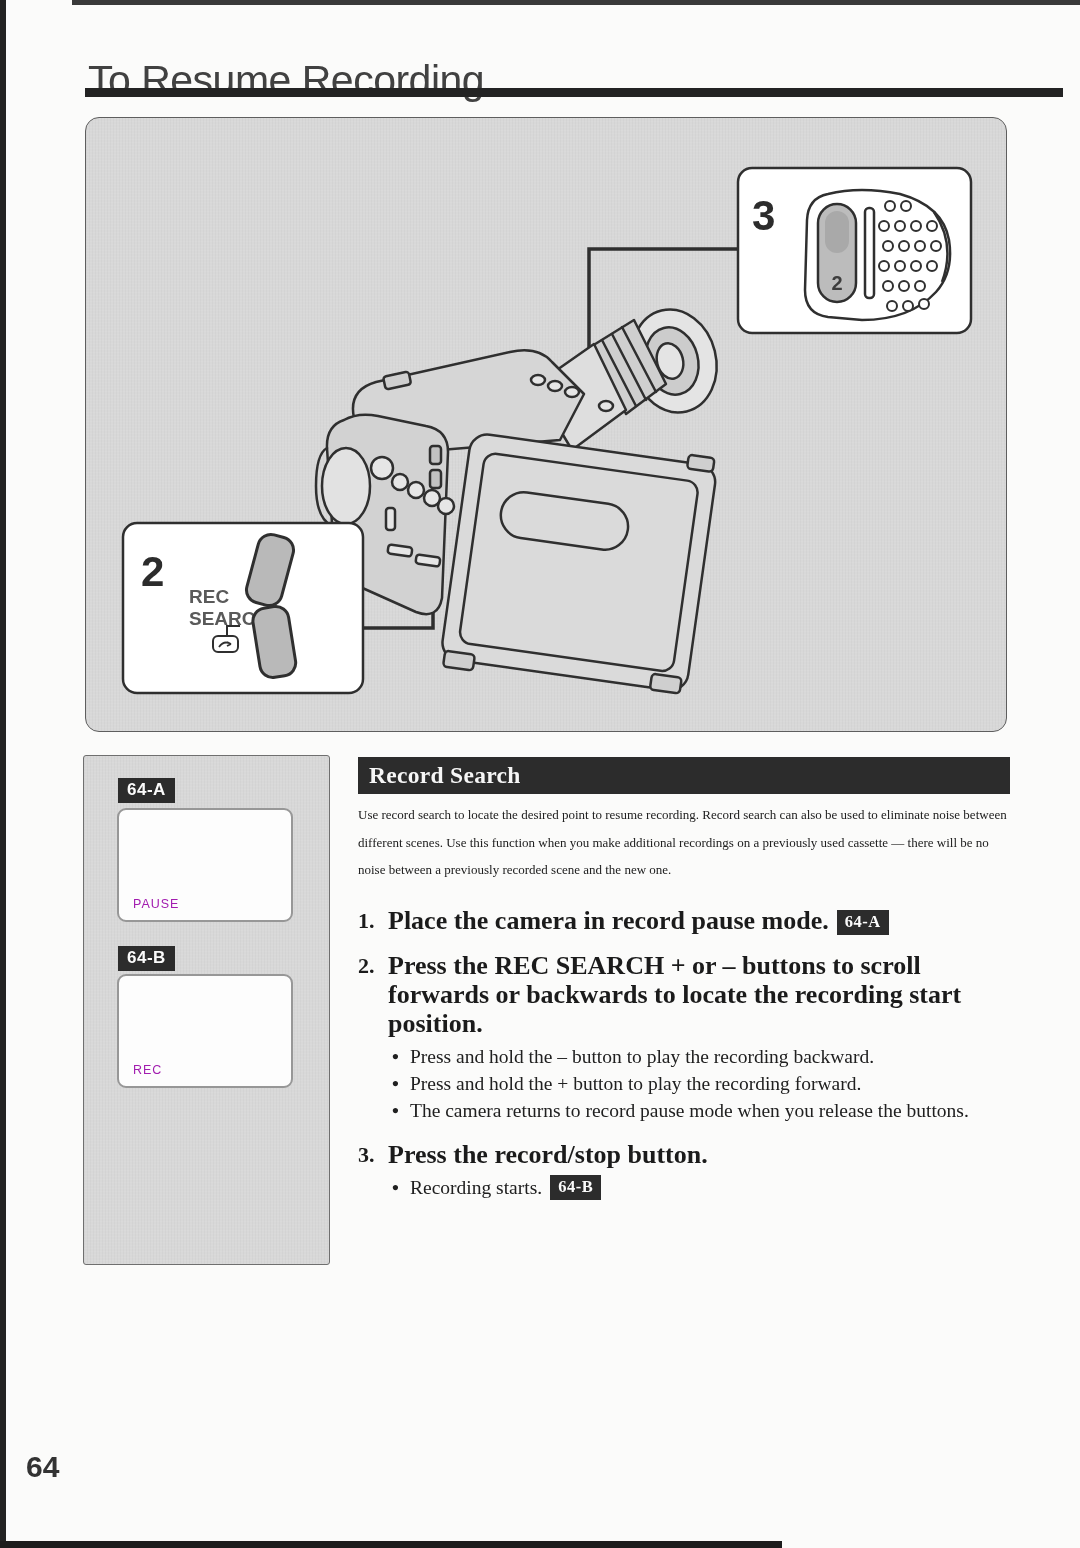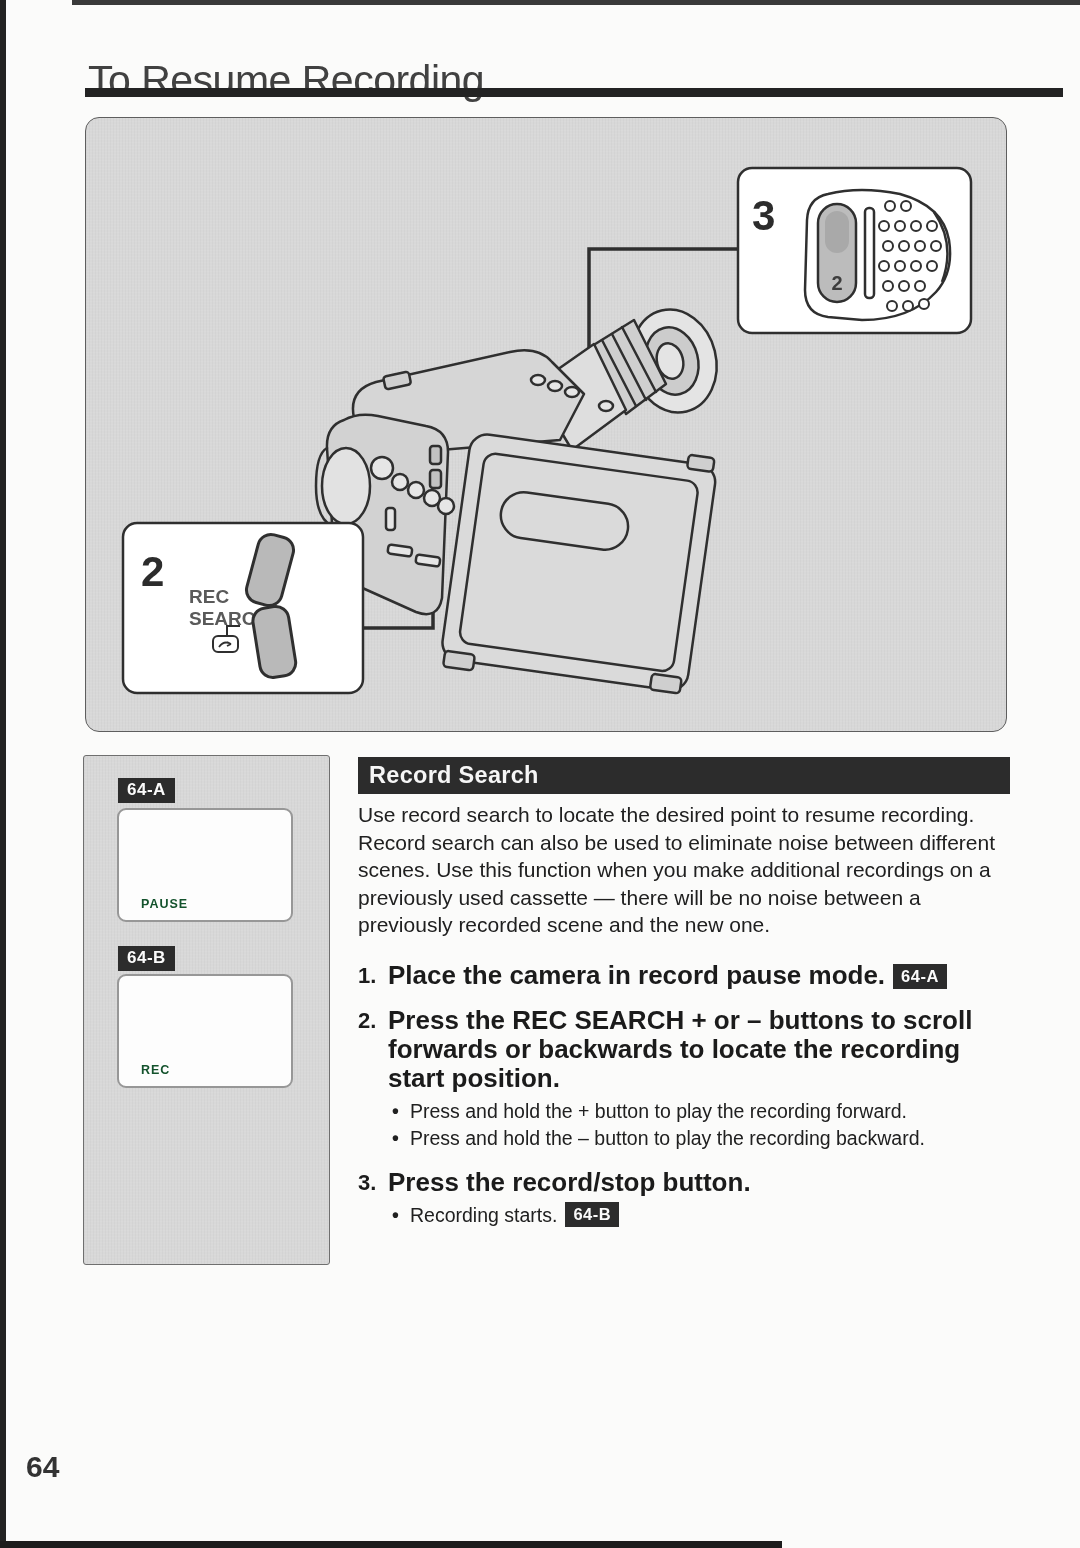--- a/index.html
+++ b/index.html
@@ -32,28 +32,28 @@
     background-image:repeating-linear-gradient(0deg,rgba(255,255,255,.05) 0 1px,transparent 1px 3px),
                      repeating-linear-gradient(90deg,rgba(0,0,0,.025) 0 1px,transparent 1px 3px);}
   .badge{display:inline-block;background:#2c2c2c;color:#fbfbfb;font-weight:bold;
     font-size:17px;line-height:22px;padding:1px 9px 2px;letter-spacing:.5px;}
   .badge-a{position:absolute;left:34px;top:22px;}
   .badge-b{position:absolute;left:34px;top:190px;}
   .screen{position:absolute;width:172px;height:110px;background:#fdfdfd;
     border:2px solid #979797;border-radius:9px;}
   .screen-a{left:33px;top:52px;}
   .screen-b{left:33px;top:218px;}
-  .screen .osd{position:absolute;left:22px;bottom:9px;font-size:12.5px;font-weight:bold;
-    letter-spacing:1px;color:#14532d;}
-
-  
-  .main-col{position:absolute;left:358px;top:757px;width:652px;}
+  .screen .osd{position:absolute;left:14px;bottom:9px;font-size:12.5px;font-weight:normal;
+    letter-spacing:1px;color:#a21caf;}
+
+  
+  .main-col{position:absolute;left:358px;top:757px;width:652px;font-family:Liberation Serif, serif;}
   .section-bar{background:#2c2c2c;height:37px;line-height:37px;color:#f6f6f6;
     font-size:23.5px;font-weight:bold;padding-left:11px;letter-spacing:.3px;}
-  .intro{margin-top:7px;font-size:21px;line-height:27.5px;color:#202020;}
+  .intro{margin-top:7px;font-size:13px;line-height:27.5px;color:#202020;}
   .steps{list-style:none;margin:22px 0 0 0;padding:0;}
   .step{display:flex;margin-top:16px;}
   .step:first-child{margin-top:0;}
   .num{flex:0 0 30px;font-weight:bold;font-size:22px;line-height:29px;color:#1b1b1b;}
   .step-body{flex:1;}
   .step-heading{font-weight:bold;font-size:26px;line-height:29px;color:#1b1b1b;
     display:inline;}
   .step-heading-block{max-width:560px;}
   .ref-badge{display:inline-block;background:#2c2c2c;color:#fbfbfb;font-weight:bold;
     font-size:16.5px;line-height:20px;padding:2px 8px 3px;margin-left:8px;
@@ -210,22 +210,23 @@
       <div class="step-body">
         <span class="step-heading">Place the camera in record pause mode.</span><span class="ref-badge">64-A</span>
       </div>
     </li>
 
     <li class="step">
       <span class="num">2.</span>
       <div class="step-body">
         <div class="step-heading step-heading-block">Press the REC SEARCH + or – buttons to scroll forwards or backwards to locate the recording start position.</div>
         <ul class="bullets">
+          <li>Press and hold the – button to play the recording backward.</li>
           <li>Press and hold the + button to play the recording forward.</li>
-          <li>Press and hold the – button to play the recording backward.</li>
+          <li>The camera returns to record pause mode when you release the buttons.</li>
         </ul>
       </div>
     </li>
 
     <li class="step">
       <span class="num">3.</span>
       <div class="step-body">
         <div class="step-heading step-heading-block">Press the record/stop button.</div>
         <ul class="bullets">
           <li><span>Recording starts.</span><span class="ref-badge">64-B</span></li>

